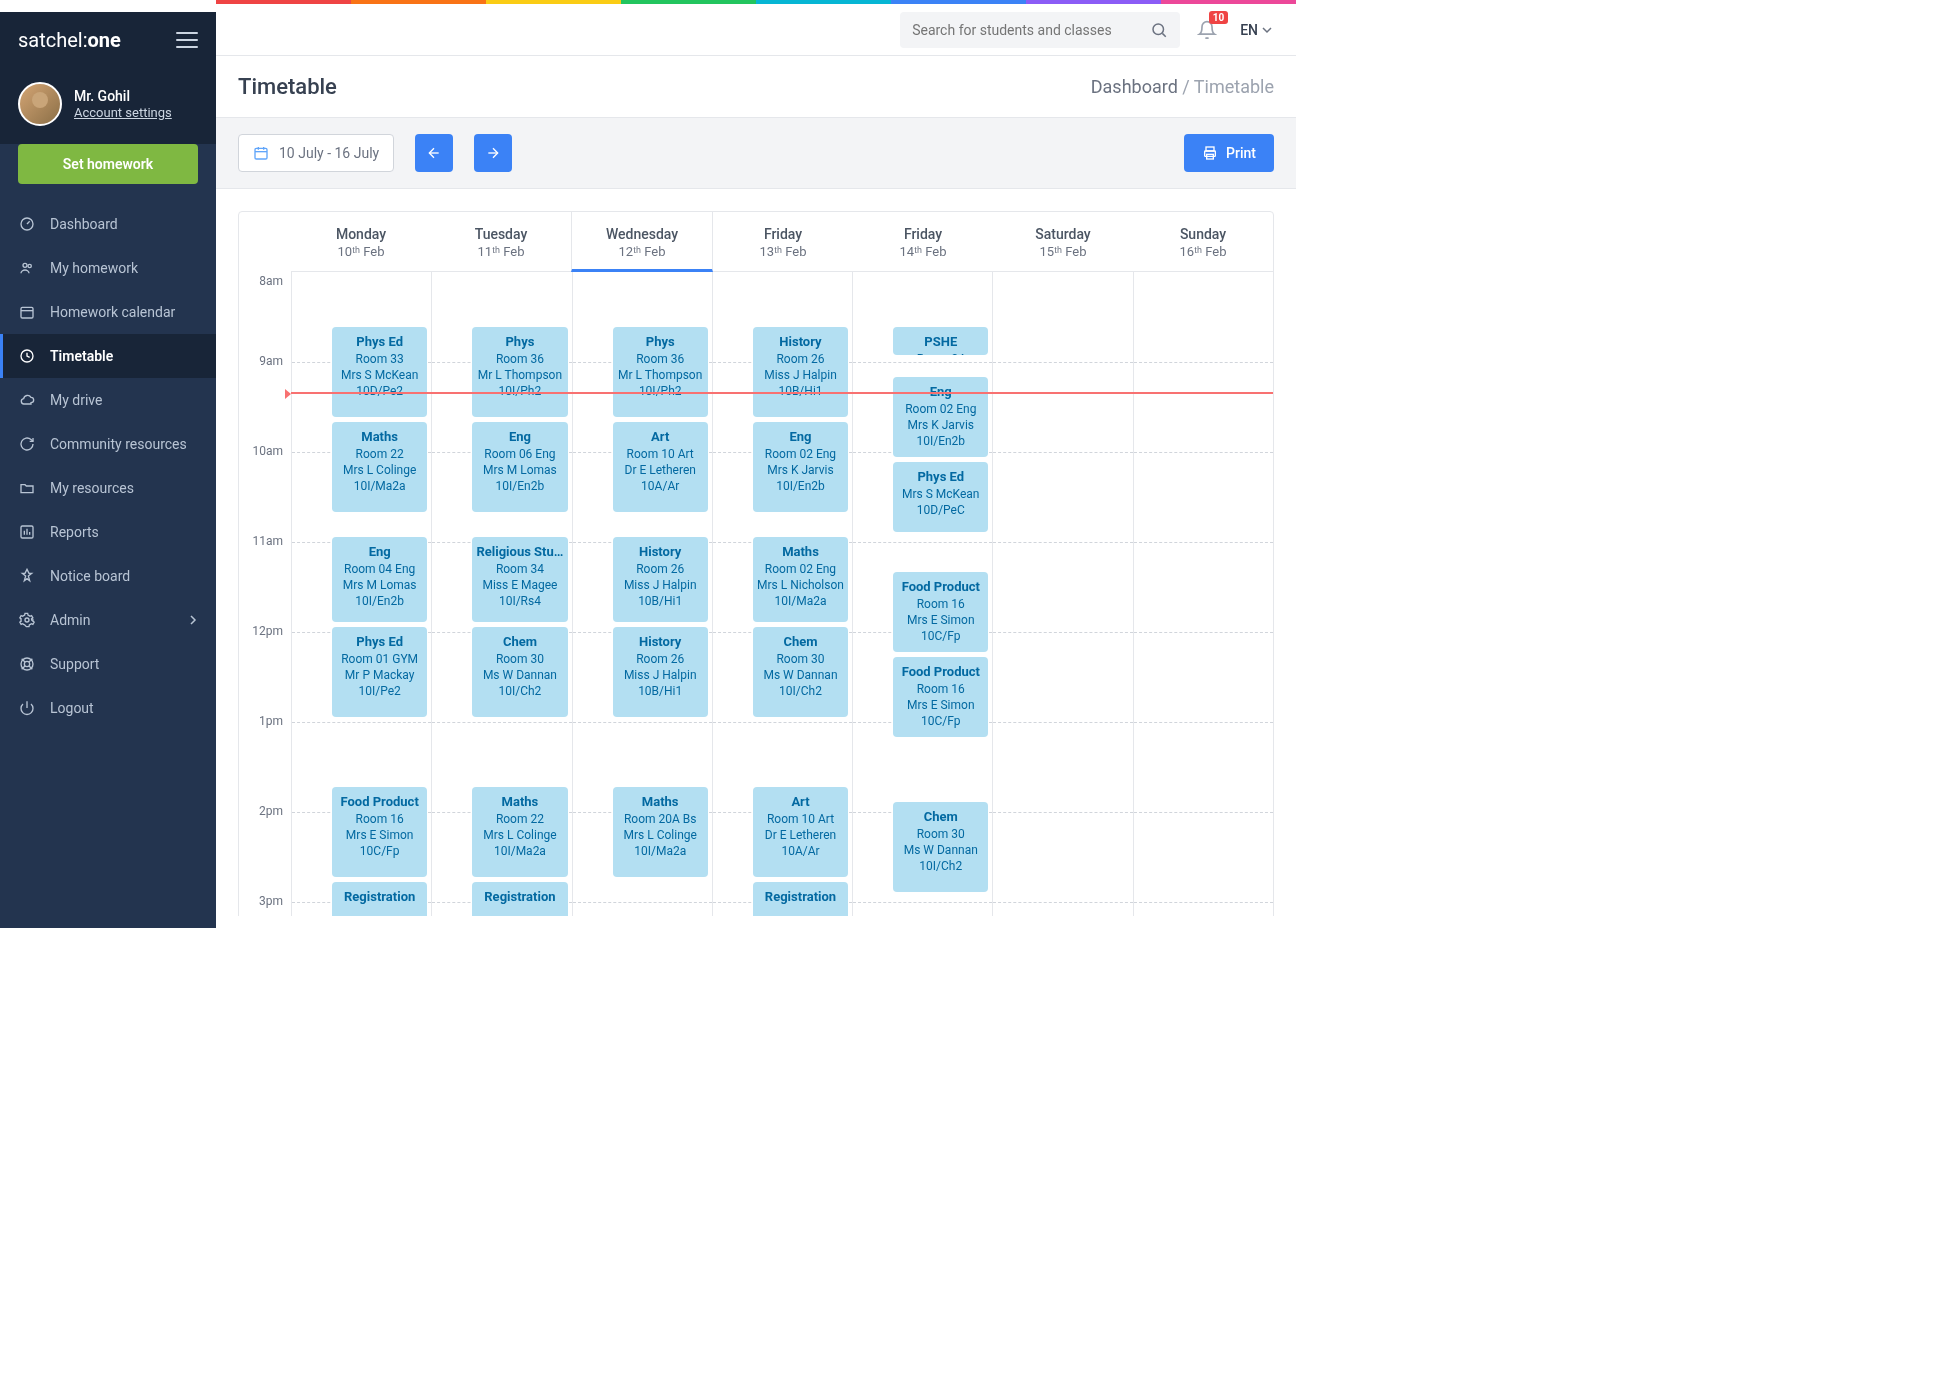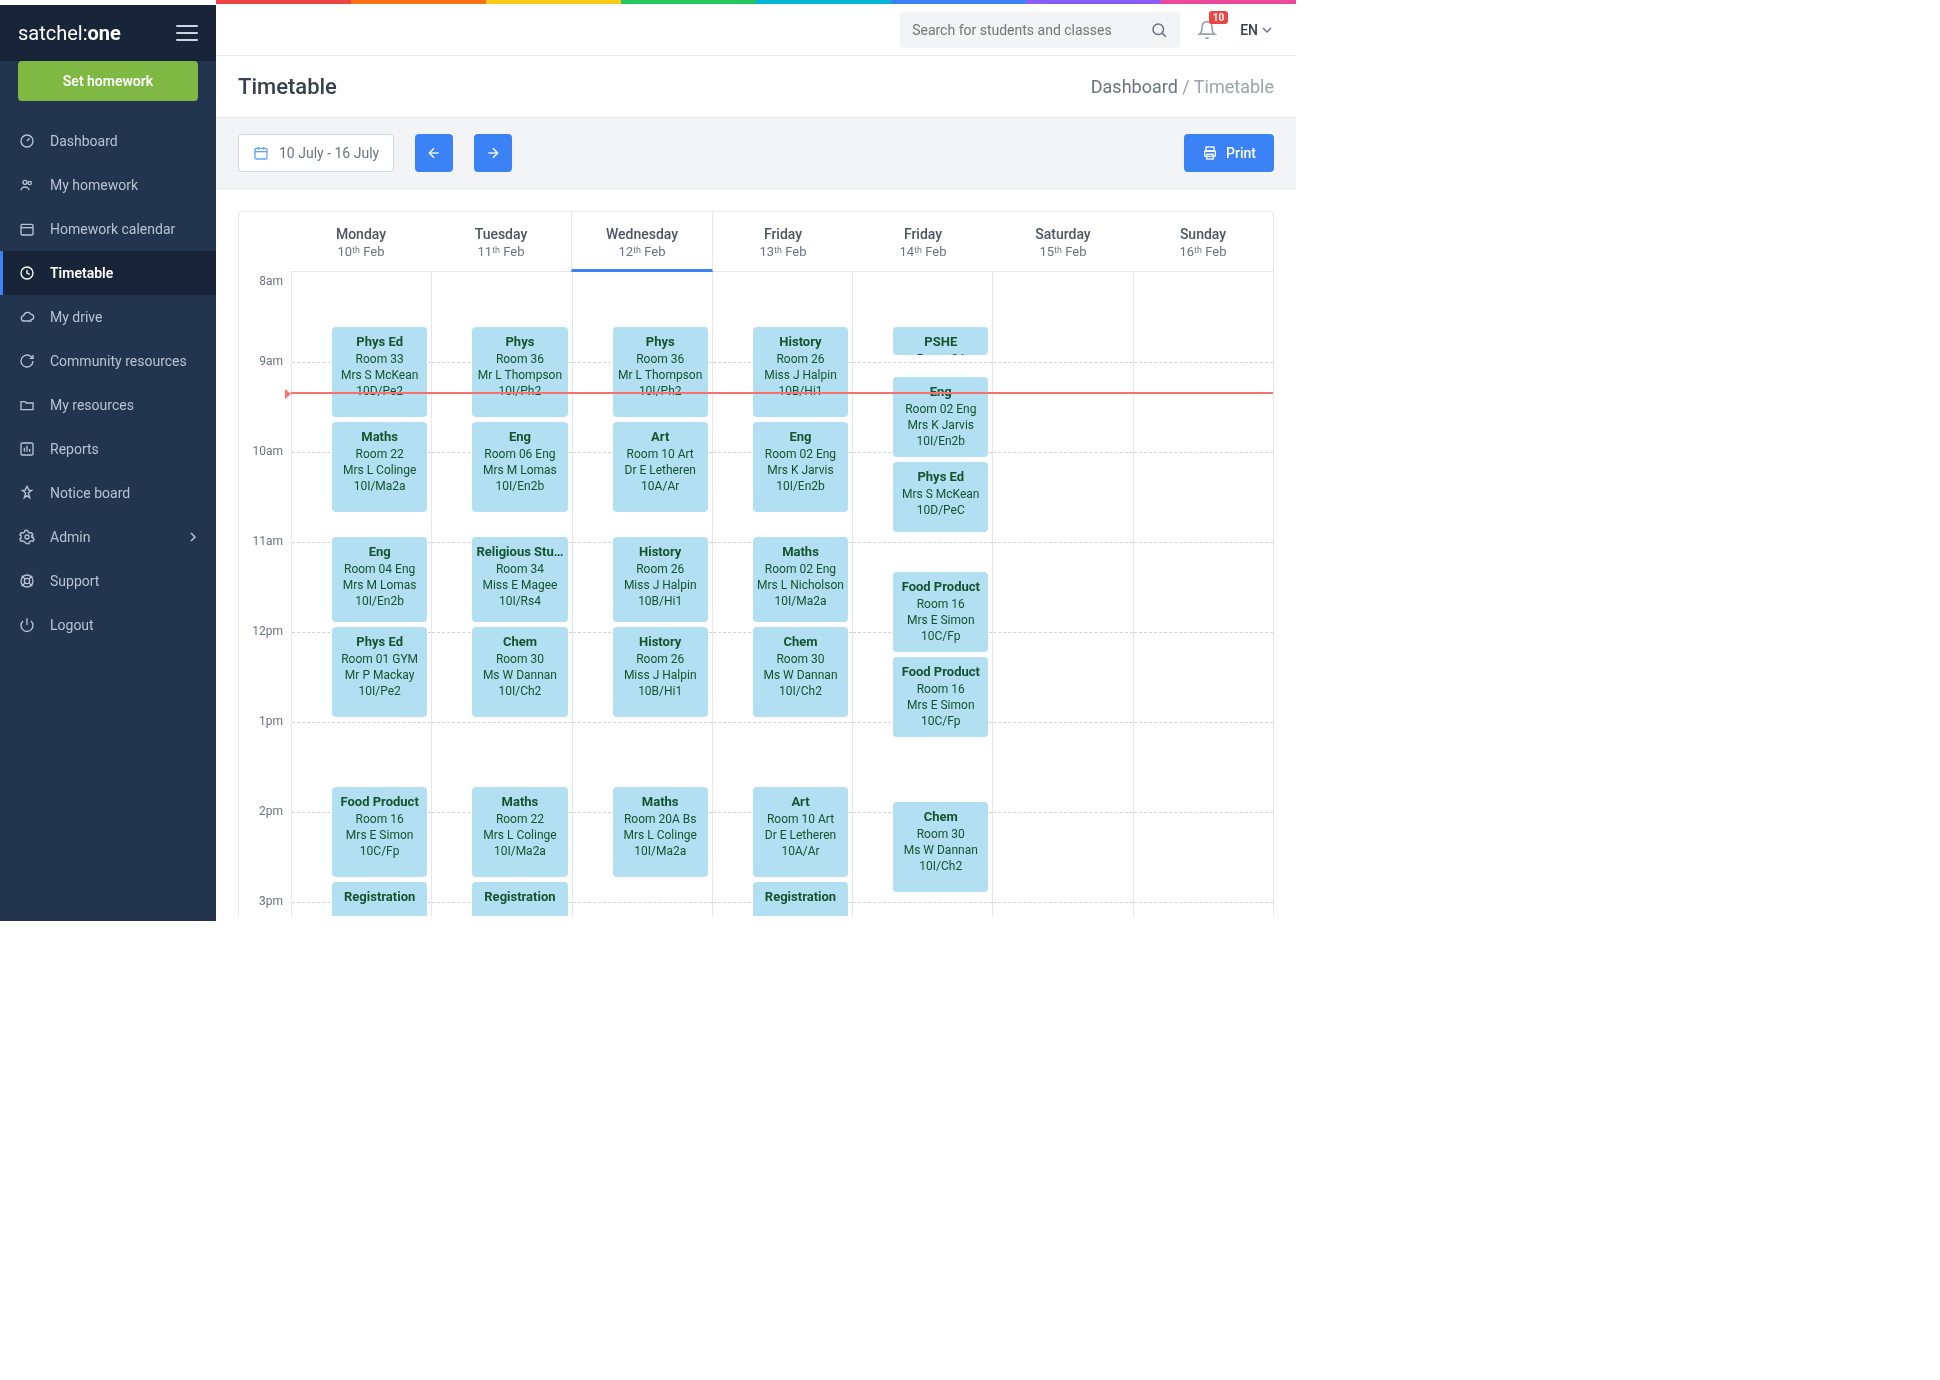--- a/index.html
+++ b/index.html
@@ -7,21 +7,21 @@
 #rainbow { height:4px; display:flex; }
 #rainbow span { flex:1; }
 #topbar { height:52px; border-bottom:1px solid #e5e7eb; display:flex; align-items:center; padding:0 18px; gap:12px; }
 #search-wrap { flex:1; display:flex; justify-content:flex-end; }
 #search-box { width:280px; height:36px; background:#f3f4f6; border-radius:4px; display:flex; align-items:center; padding:0 12px; gap:10px; }
 #search-box input { flex:1; border:none; background:transparent; font-size:14px; outline:none; color:#6b7280;}
 #notif { position:relative; width:30px; height:30px; display:flex; align-items:center; justify-content:center; }
 #notif .badge { position:absolute; top:-4px; right:-6px; background:#ef4444; color:#fff; font-size:10px; border-radius:3px; padding:1px 4px; font-weight:700; }
 #lang { display:flex; align-items:center; gap:4px; color:#374151; font-size:14px; font-weight:500; padding:0 6px; }
 
-#sidebar { position:fixed; top:5px; left:0; width:216px; height:916px; background:#23344f; color:#e5e7eb; display:flex; flex-direction:column; z-index:10; }
+#sidebar { position:fixed; top:12px; left:0; width:216px; height:916px; background:#23344f; color:#e5e7eb; display:flex; flex-direction:column; z-index:10; }
 #sb-head { background:#182538; height:56px; display:flex; align-items:center; justify-content:space-between; padding:0 18px; }
 #logo { font-size:20px; font-weight:400; color:#fff; }
 #logo b { font-weight:700; }
 #hamburger { width:22px; height:16px; display:flex; flex-direction:column; justify-content:space-between; }
 #hamburger span { height:2px; background:#cbd5e1; border-radius:1px; }
 #profile { background:#182538; padding:14px 18px 18px; display:flex; gap:12px; align-items:center; }
 #avatar { width:44px; height:44px; border-radius:50%; border:2px solid #fff; background:linear-gradient(135deg,#d4a574,#8b6f47); position:relative; overflow:hidden; }
 #avatar::after{content:"";position:absolute;top:8px;left:12px;width:16px;height:16px;border-radius:50%;background:#c9a579;}
 #pname { color:#fff; font-size:14px; font-weight:500; }
 #psettings { text-decoration:underline; font-size:13px; color:#cbd5e1; }
@@ -49,37 +49,44 @@
 .day-head.selected { background:#fff; border-left:1px solid #e5e7eb; border-right:1px solid #e5e7eb; border-bottom:3px solid #3b82f6; margin-bottom:-1px; }
 #cal-body { display:flex; position:relative; }
 #time-col { width:52px; }
 .time-row { height:90px; text-align:right; padding-right:8px; font-size:12px; color:#6b7280; display:flex; align-items:flex-start; justify-content:flex-end; padding-top:0; position:relative; }
 .time-row span { position:relative; top:-8px;}
 .time-row:first-child span{ top:2px;}
 #grid { flex:1; position:relative; display:flex; }
 .day-col { flex:1; border-left:1px solid #e5e7eb; position:relative; }
 .hour-line { height:90px; border-top:1px dashed #d1d5db; }
 .hour-line:first-child { border-top:none; }
-.event { position:absolute; left:4px; right:4px; background:#b3dff2; border-radius:4px; padding:6px 4px; text-align:center; font-size:12px; color:#14532d; line-height:1.35; overflow:hidden;margin-left:36px;}
+.event { position:absolute; left:4px; right:4px; background:#b3dff2; border-radius:4px; padding:6px 4px; text-align:center; font-size:12px; color:#0369a1; line-height:1.35; overflow:hidden;margin-left:36px;}
 .event .et { font-weight:700; font-size:13px; }
 #now-line { position:absolute; left:0; right:0; height:0; border-top:2px solid #f87171; z-index:5;}
 #now-line::before{ content:""; position:absolute; left:-6px; top:-5px; border:5px solid transparent; border-left:6px solid #f87171;}
 svg{display:block;}
 </style>
 </head>
 <body>
 
 <div id="sidebar">
   <div id="sb-head">
     <div id="logo"><span>satchel:</span><b>one</b></div>
     <div id="hamburger">
         <span></span>
         <span></span>
         <span></span>
       </div>
+  </div>
+  <div id="profile">
+    <div id="avatar"></div>
+    <div>
+      <div id="pname">Mr. Gohil</div>
+      <a id="psettings">Account settings</a>
+    </div>
   </div>
   <div id="set-hw">Set homework</div>
   <div id="nav-list">
       <div class="nav-item">
         <span class="ico">
           <svg width="16" height="16" viewBox="0 0 24 24" fill="none" stroke="currentColor" stroke-width="2">
             <circle cx="12" cy="12" r="9"></circle>
             <path d="M12 12l4-4"></path>
           </svg>
         </span>

